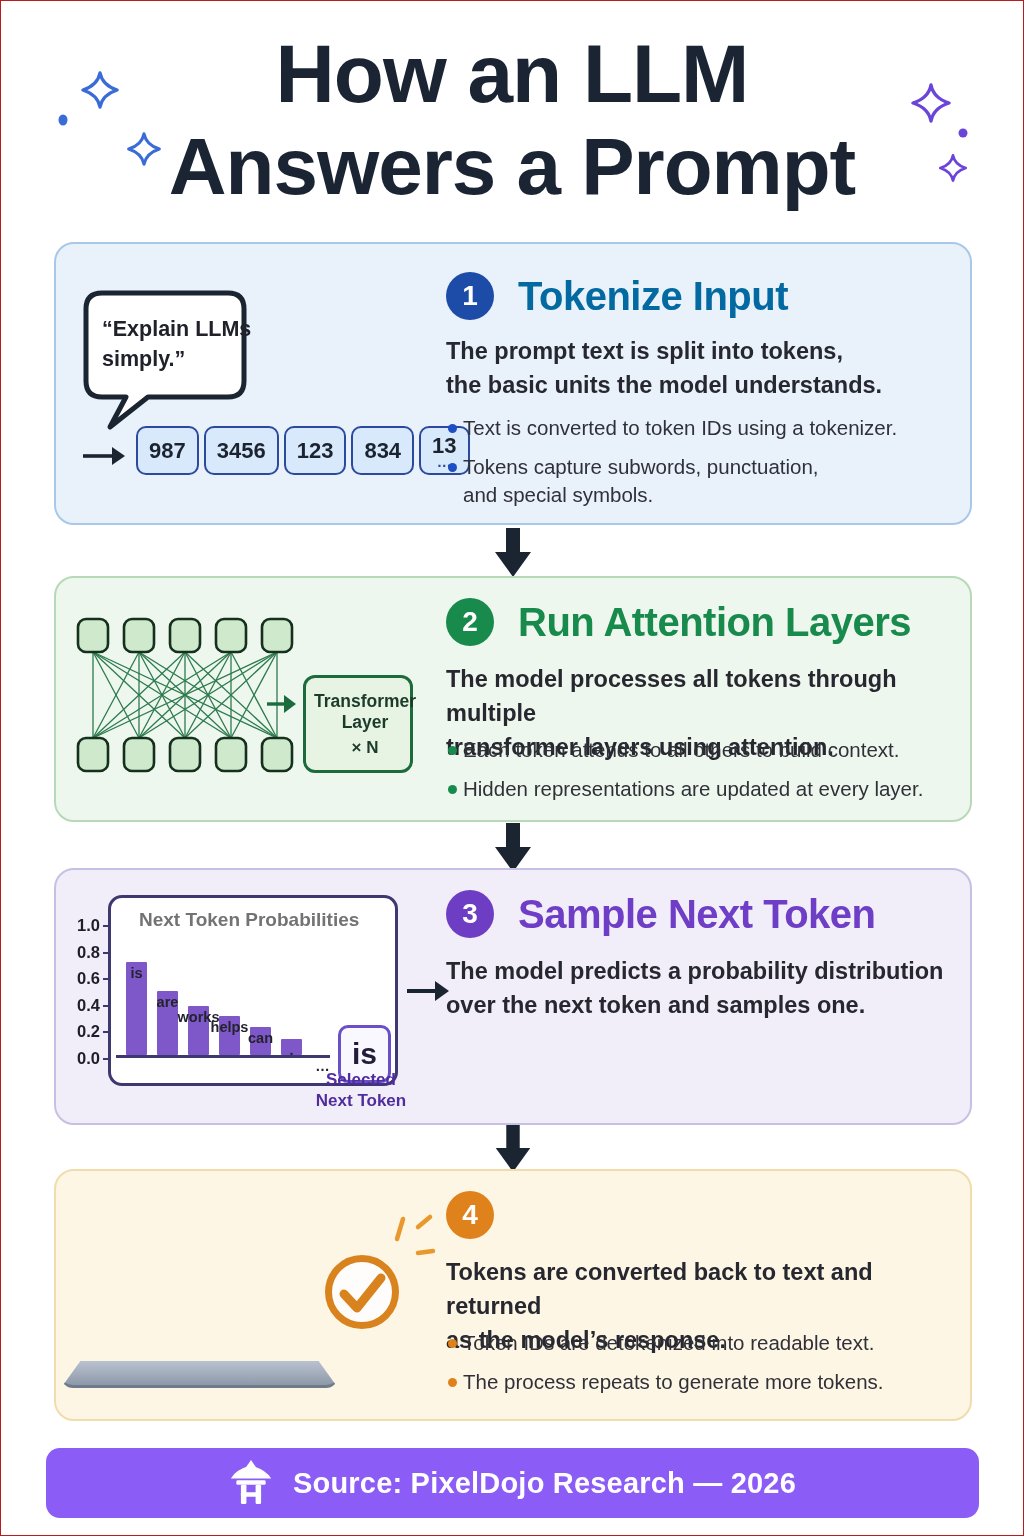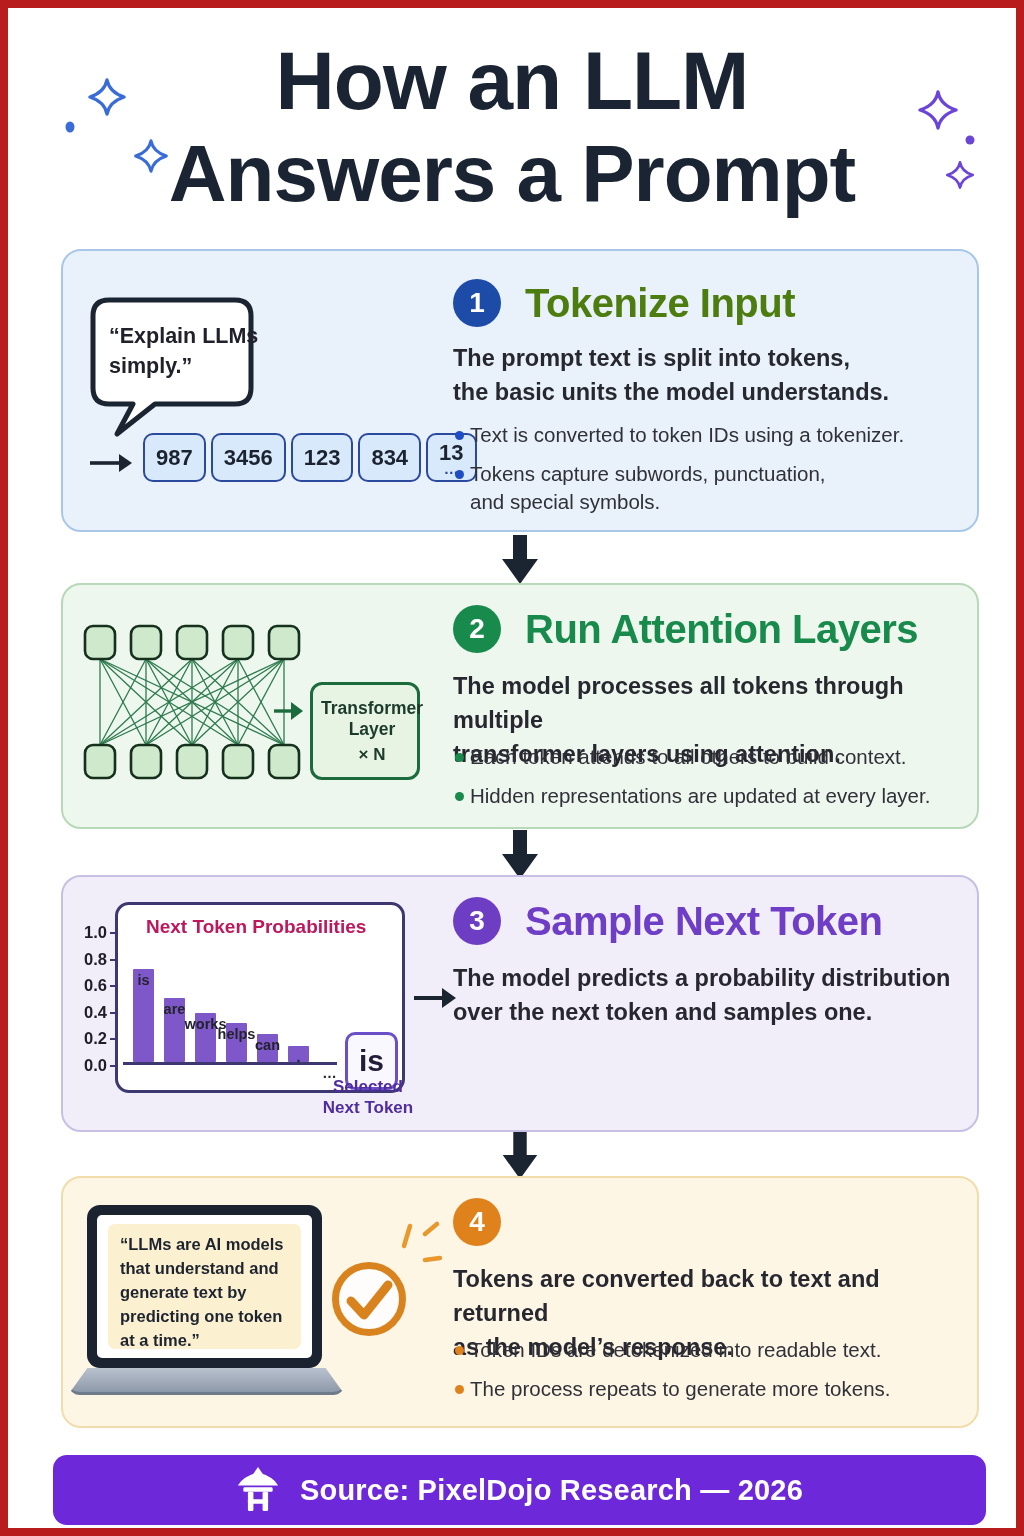--- a/index.html
+++ b/index.html
@@ -1,18 +1,18 @@
 <!DOCTYPE html>
 <html><head>
 <meta charset="utf-8">
 <style>
   * { margin:0; padding:0; box-sizing:border-box; }
   body { background:#e8e8e8; font-family:"Liberation Sans", sans-serif; }
   .page { position:relative; width:1024px; height:1536px; background:#ffffff;
-          border:8px solid #b91c1c; overflow:hidden; }
+          border:1px solid #b91c1c; overflow:hidden; }
 
   
   .title-line1 { position:absolute; top:26px; left:0; width:100%; text-align:center;
     font-size:82px; font-weight:bold; color:#1b2433; letter-spacing:-1px; }
   .title-line2 { position:absolute; top:120px; left:0; width:100%; text-align:center;
     font-size:80px; font-weight:bold; color:#1b2433; letter-spacing:-1px; }
   .sparkle { position:absolute; }
 
   
   .step { position:absolute; left:53px; width:918px; border:2px solid; border-radius:20px; }
@@ -29,21 +29,21 @@
 
   .step-desc { position:absolute; left:390px; top:84px; font-size:23.5px; font-weight:bold;
     color:#26272f; line-height:34px; }
   .step1 .step-desc { top:90px; }
   .bullets { position:absolute; left:392px; top:158px; list-style:none; }
   .step1 .bullets { top:170px; }
   .bullets li { display:flex; gap:6px; margin-bottom:11px; font-size:20.5px; color:#303038;
     line-height:28px; }
   .dot { width:9px; height:9px; border-radius:50%; margin-top:10px; flex:0 0 auto; }
 
-  .a1 .num-badge { background:#1c4ba8; } .a1 .step-title { color:#4d7c0f; } .a1 .dot { background:#1d4ec4; }
+  .a1 .num-badge { background:#1c4ba8; } .a1 .step-title { color:#0369a1; } .a1 .dot { background:#1d4ec4; }
   .a2 .num-badge { background:#178a4c; } .a2 .step-title { color:#178a4c; } .a2 .dot { background:#178a4c; }
   .a3 .num-badge { background:#6d3ec4; } .a3 .step-title { color:#6e3ec6; } .a3 .dot { background:#6e3ec6; }
   .a4 .num-badge { background:#e0821c; } .a4 .step-title { color:#e0821c; } .a4 .dot { background:#e0821c; }
 
   .pre { white-space:pre-line; }
 
   
   .down-arrow { position:absolute; left:493px; }
 
   
@@ -64,21 +64,21 @@
   .transformer-box { position:absolute; left:247px; top:97px; width:110px; height:98px;
     background:#e7f4e4; border:3px solid #1c6b3c; border-radius:12px; display:flex;
     flex-direction:column; align-items:center; justify-content:center; gap:5px;padding-left:14px; }
   .transformer-label { font-size:17.5px; font-weight:bold; color:#1d3b2a; text-align:center; line-height:21px; }
   .transformer-n { font-size:17px; font-weight:bold; color:#1d3b2a; }
 
   
   .s3-visual { position:absolute; left:0; top:0; width:460px; height:257px; }
   .chart-panel { position:absolute; left:52px; top:25px; width:290px; height:191px;
     background:#ffffff; border:3px solid #3d3870; border-radius:14px; }
-  .chart-title { position:absolute; left:28px; top:11px; font-size:19px; font-weight:bold; color:#be185d; }
+  .chart-title { position:absolute; left:28px; top:11px; font-size:19px; font-weight:bold; color:#737373; }
   .chart-baseline { position:absolute; left:5px; bottom:25px; width:214px; height:3px; background:#3d3870; }
   .chart-bars { position:absolute; left:10px; bottom:28px; display:flex; align-items:flex-end; }
   .bar-col { width:31px; position:relative; display:flex; justify-content:center; align-items:flex-end; }
   .bar { width:21px; background:#7e57c8; border-radius:1px; }
   .bar-label { position:absolute; top:3px; left:50%; transform:translateX(-50%);
     font-size:14.5px; font-weight:bold; color:#23232d; white-space:nowrap; }
   .ytick-label { position:absolute; left:12px; width:32px; text-align:right;
     font-size:16.5px; font-weight:bold; color:#1e1e28; }
   .ytick-mark { position:absolute; left:47px; width:6px; height:2px; background:#3d3870; }
   .selected-box { position:absolute; left:227px; top:127px; width:53px; height:58px;
@@ -97,21 +97,21 @@
   .laptop-base { position:absolute; left:5px; top:190px; width:277px; height:27px;
     background:linear-gradient(#b9c2cf, #8e99a9); border-radius:4px 4px 12px 12px;
     clip-path:polygon(7% 0, 93% 0, 100% 100%, 0 100%); border-bottom:3px solid #6f7a8a; }
   .check-wrap { position:absolute; left:269px; top:84px; width:74px; height:74px;
     border:7px solid #d9831f; border-radius:50%; background:#fefdfb; display:flex;
     align-items:center; justify-content:center; }
   .check-rays { position:absolute; left:330px; top:42px; }
 
   
   .footer-bar { position:absolute; left:45px; top:1447px; width:933px; height:70px;
-    background:#6d28d9; border-radius:14px; display:flex; align-items:center;
+    background:#8b5cf6; border-radius:14px; display:flex; align-items:center;
     justify-content:center; gap:20px; }
   .footer-text { color:#ffffff; font-size:29px; font-weight:bold; letter-spacing:0.2px; }
 </style>
 </head>
 <body>
 
 <div class="page">
 
   <div class="title-line1">How an LLM</div>
   <div class="title-line2">Answers a Prompt</div>
@@ -325,29 +325,20 @@
     </div>
     <p class="step-desc pre">The model predicts a probability distribution
 over the next token and samples one.</p>
   </section>
 
   <svg class="down-arrow" style="top:1124px;" width="38" height="48" viewBox="0 0 38 50">
     <path d="M12 0 H26 V24 H37 L19 49 L1 24 H12 Z" fill="#1b2531"></path>
   </svg>
 
   <section class="step step4 a4">
-    <div class="laptop-screen">
-      <div class="laptop-inner">
-        <div class="laptop-quote pre">“LLMs are AI models
-that understand and
-generate text by
-predicting one token
-at a time.”</div>
-      </div>
-    </div>
     <div class="laptop-base"></div>
     <div class="check-wrap">
       <svg width="52" height="48" viewBox="0 0 52 48">
         <path d="M8 26 L21 40 L45 10" fill="none" stroke="#d9831f" stroke-width="9" stroke-linecap="round" stroke-linejoin="round"></path>
       </svg>
     </div>
     <svg class="check-rays" width="50" height="54" viewBox="0 0 50 54">
       <g stroke="#e8982c" stroke-width="4.5" stroke-linecap="round">
         <line x1="17" y1="6" x2="11" y2="26"></line>
         <line x1="32" y1="14" x2="44" y2="4"></line>

